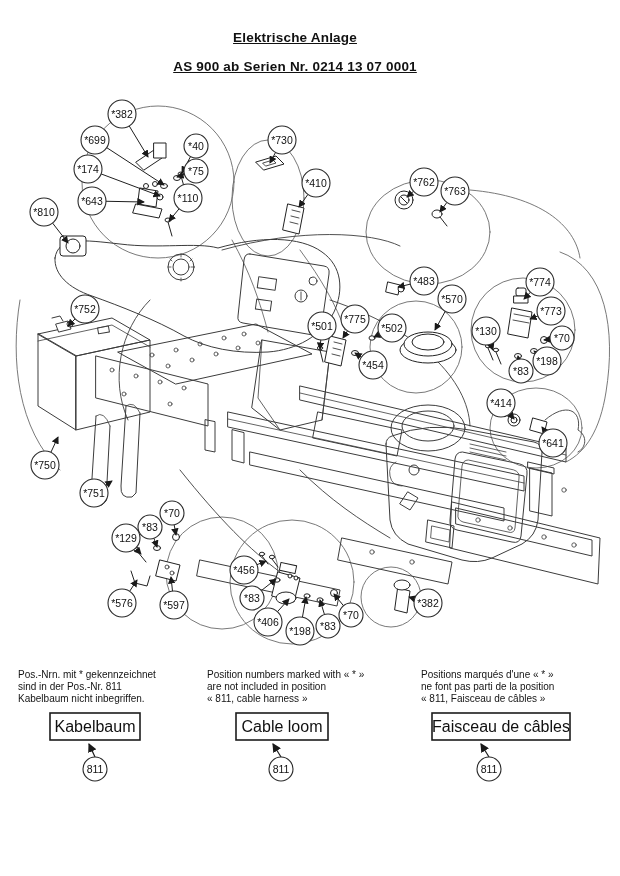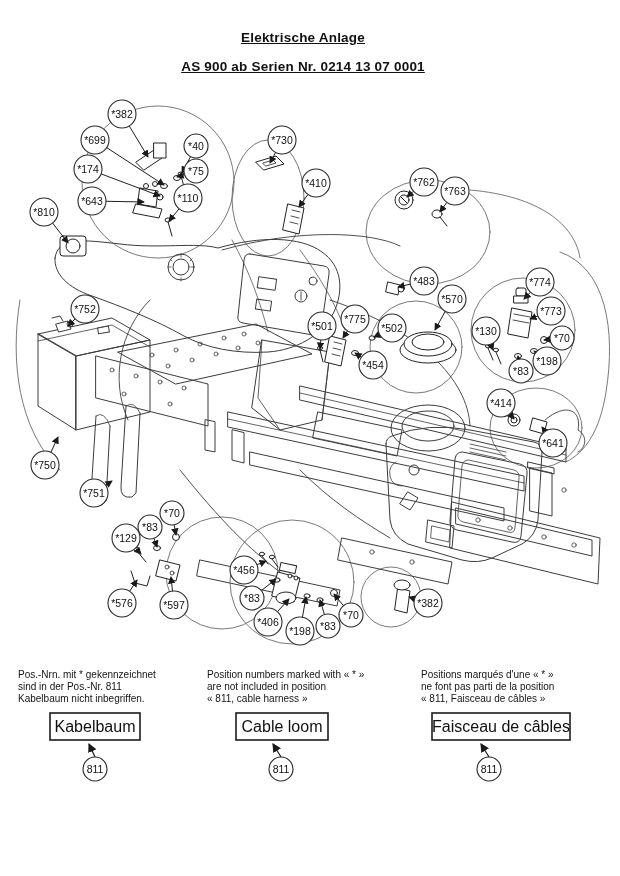--- a/index.html
+++ b/index.html
@@ -1,21 +1,21 @@
 <!DOCTYPE html>
 <html><head>
 <meta charset="utf-8">
 <style>
   html,body{margin:0;padding:0;}
   body{
     width:620px;height:876px;background:#ffffff;position:relative;overflow:hidden;
     font-family:"Liberation Sans", sans-serif;color:#111;
   }
   .header{
-    position:absolute;top:30px;left:0;width:590px;text-align:center;z-index:2;padding-left:8px;
+    position:absolute;top:30px;left:0;width:590px;text-align:center;z-index:2;
   }
   .header .heading{
     font-size:13.5px;font-weight:bold;text-decoration:underline;letter-spacing:.2px;
     margin-bottom:14px;
   }
   .header .model-line{
     font-size:13.5px;font-weight:bold;text-decoration:underline;line-height:15px;letter-spacing:.2px;
   }
   svg{position:absolute;top:0;left:0;font-family:"Liberation Sans", sans-serif;}
   .note-line{font-size:10px;fill:#141414;}

